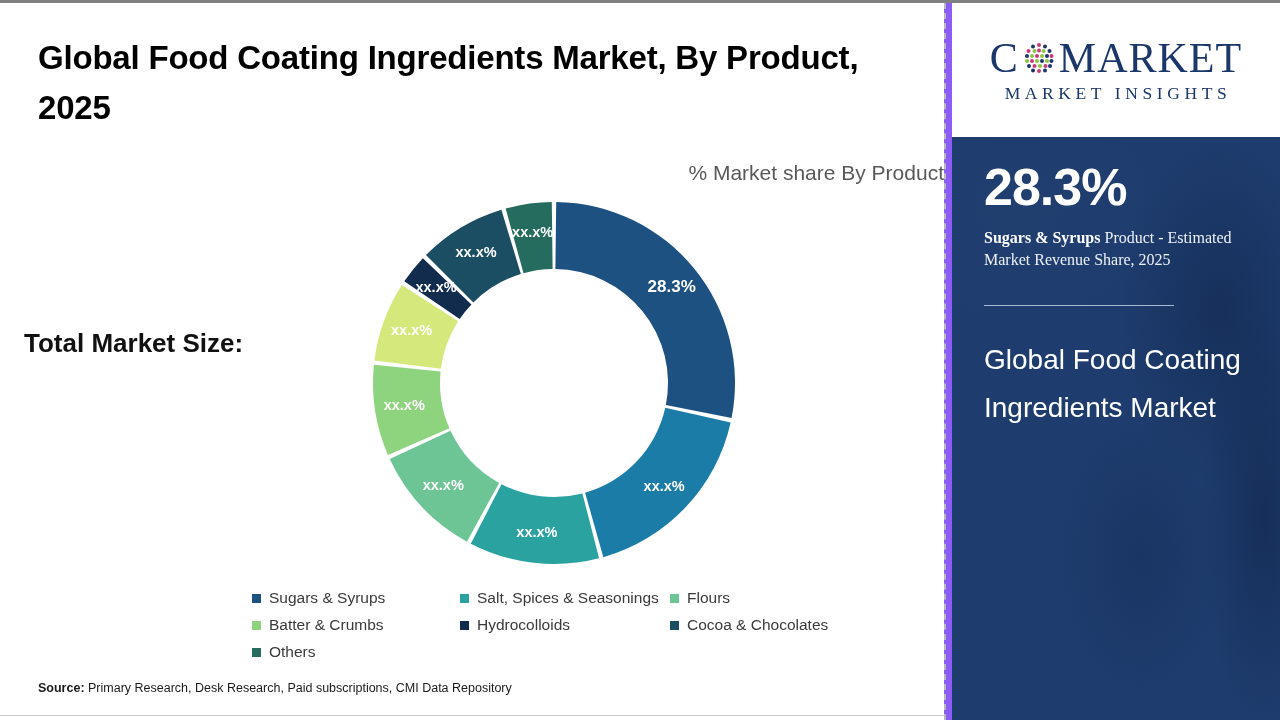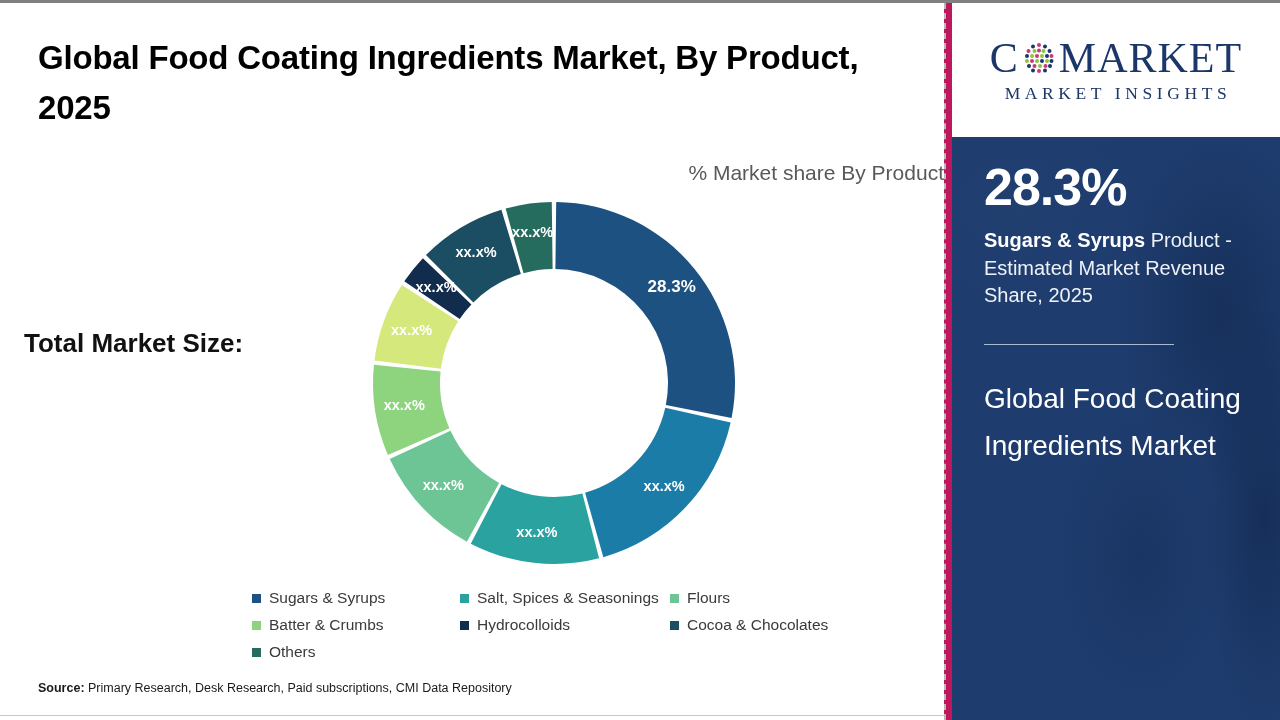--- a/index.html
+++ b/index.html
@@ -1,21 +1,21 @@
 <!DOCTYPE html>
 <html><head>
 <meta charset="utf-8">
 <style>
   * { margin:0; padding:0; box-sizing:border-box; }
   html, body {
     width:1280px; height:720px;
     font-family:"Liberation Sans", sans-serif;
     background:#ffffff; overflow:hidden;
   }
-  #page { position:relative; width:1280px; height:720px; background:#be185d;
+  #page { position:relative; width:1280px; height:720px; background:#8b5cf6;
           border-top:3px solid #808080; }
 
   
   #main-panel { position:absolute; left:0; top:0; width:944px; height:717px; background:#fff; }
 
   #page-title {
     position:absolute; left:38px; top:30px; width:830px;
     font-size:33px; font-weight:bold; line-height:1.52;
     color:#000; letter-spacing:-0.2px;
   }
@@ -97,21 +97,21 @@
       radial-gradient(ellipse 200px 160px at 20% 12%, rgba(38,68,112,.30), transparent 72%),
       radial-gradient(ellipse 90px 300px at 95% 65%, rgba(10,28,58,.40), transparent 70%);
   }
   #sidebar-content { position:relative; padding:0 32px; }
 
   #stat-value {
     font-size:52px; font-weight:bold; color:#ffffff;
     line-height:1; padding-top:24px; letter-spacing:-1px;
   }
   #stat-desc {
-    margin-top:14px; font-size:20px; color:#eef2f8; line-height:1.38;
+    margin-top:14px; font-size:16px; color:#eef2f8; line-height:1.38;font-family:Liberation Serif, serif;
   }
   #stat-desc b { font-weight:bold; color:#ffffff; }
   #stat-rule { margin-top:34px; width:190px; height:1px; background:#a9bad4; }
 
   #sidebar-market-name {
     margin-top:30px; font-size:28px; color:#ffffff; line-height:1.7;
   }
 </style>
 </head>
 <body>

